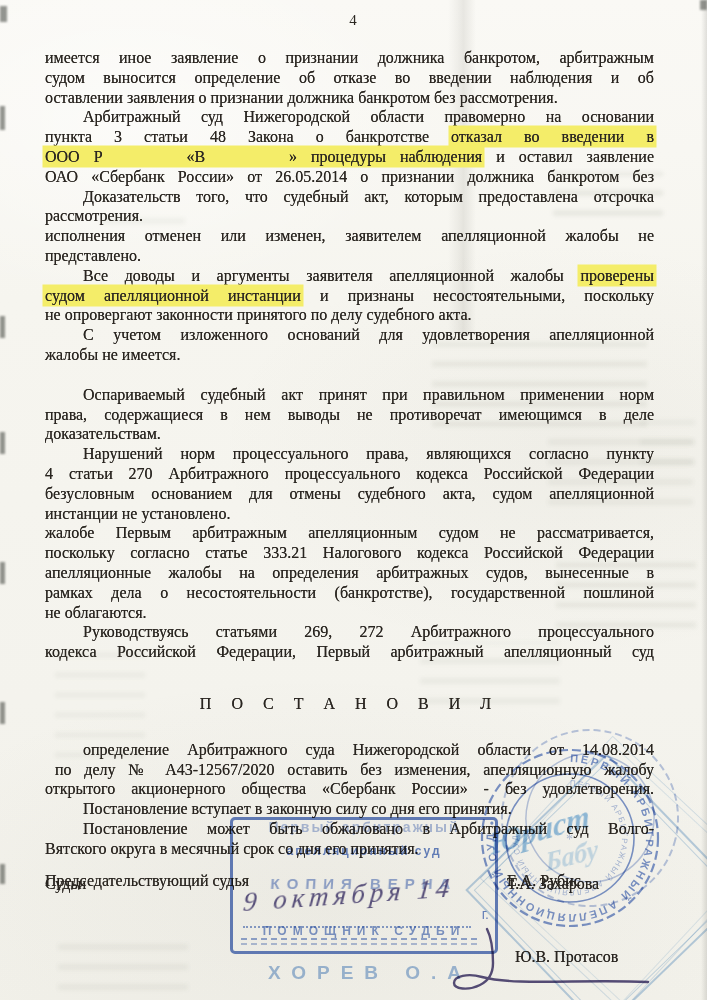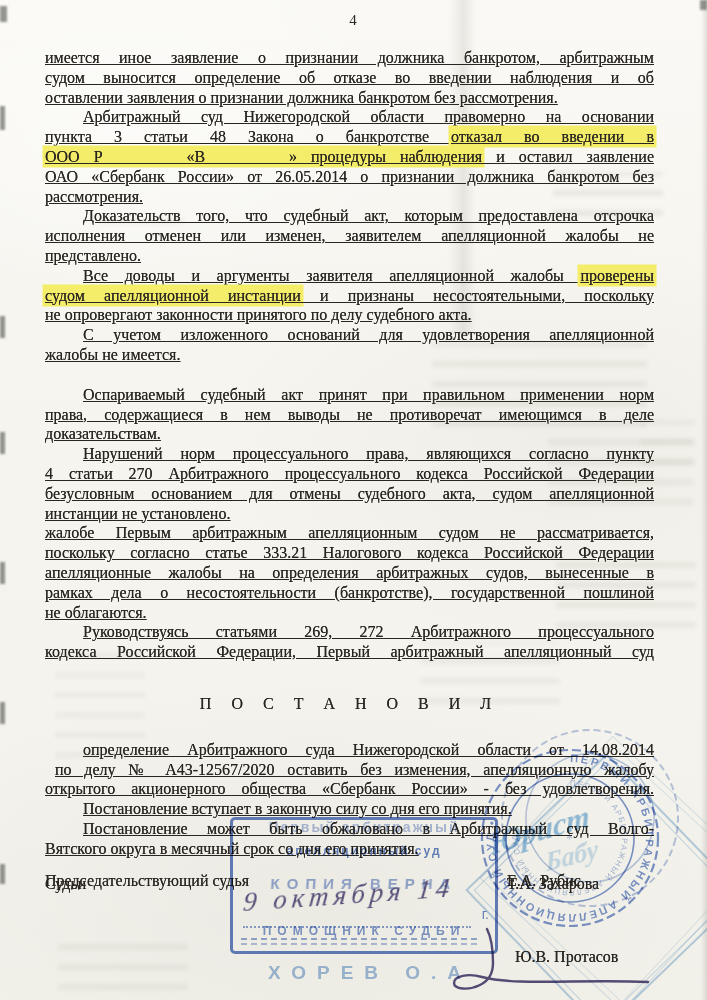--- a/index.html
+++ b/index.html
@@ -14,21 +14,21 @@
         background:
          radial-gradient(420px 260px at 18% 12%, rgba(255,255,255,.5), transparent 70%),
          radial-gradient(500px 300px at 80% 45%, rgba(120,115,95,.05), transparent 70%),
          radial-gradient(600px 300px at 45% 90%, rgba(120,115,95,.06), transparent 75%);}
   .pagenum{position:absolute;top:12px;left:0;width:707px;text-align:center;
         font-size:15px;color:#2b2721;letter-spacing:1px;}
   
   #doc{position:absolute;top:48px;left:45px;width:609px;color:#292520;
        font-size:16px;line-height:19.8px;
        text-shadow:0 0 .5px rgba(41,37,32,.85);}
-  .line{height:19.8px;text-align:justify;text-align-last:justify;overflow:visible;text-decoration:underline;}
+  .line{height:19.8px;text-align:justify;text-align-last:justify;overflow:visible;}
   .line.nl{text-align-last:left;}
   .hl{background:#f4ed69;box-shadow:0 0 0 2.5px #f4ed69;}
   #heading{margin-top:32px;margin-bottom:26px;text-align:center;text-align-last:center;
        letter-spacing:8px;height:19.8px;}
   
   .sigrow{position:absolute;left:45px;width:609px;font-size:16px;color:#292520;
        text-shadow:0 0 .5px rgba(41,37,32,.85);}
   .sigrow .right{position:absolute;left:462px;top:0;}
   
   .stamps{position:absolute;inset:0;pointer-events:none;}
@@ -84,22 +84,22 @@
 
   <div id="doc">
     <div id="body1">
         <div class="line"><span>имеется иное заявление о признании должника банкротом, арбитражным</span></div>
         <div class="line"><span>судом выносится определение об отказе во введении наблюдения и об</span></div>
         <div class="line nl"><span>оставлении заявления о признании должника банкротом без рассмотрения.</span></div>
         <div class="line" style="text-indent: 38px;"><span>Арбитражный суд Нижегородской области правомерно на основании</span></div>
         <div class="line"><span>пункта 3 статьи 48 Закона о банкротстве </span><span class="hl">отказал во введении в</span></div>
         <div class="line"><span class="hl">ООО Р&nbsp;&nbsp;&nbsp;&nbsp;&nbsp; «В&nbsp;&nbsp;&nbsp;&nbsp;&nbsp; » процедуры наблюдения</span><span> и оставил заявление</span></div>
         <div class="line"><span>ОАО «Сбербанк России» от 26.05.2014 о признании должника банкротом без</span></div>
+        <div class="line" style="text-indent: 38px;"><span>Доказательств того, что судебный акт, которым предоставлена отсрочка</span></div>
         <div class="line nl"><span>рассмотрения.</span></div>
-        <div class="line" style="text-indent: 38px;"><span>Доказательств того, что судебный акт, которым предоставлена отсрочка</span></div>
         <div class="line"><span>исполнения отменен или изменен, заявителем апелляционной жалобы не</span></div>
         <div class="line nl"><span>представлено.</span></div>
         <div class="line" style="text-indent: 38px;"><span>Все доводы и аргументы заявителя апелляционной жалобы </span><span class="hl">проверены</span></div>
         <div class="line"><span class="hl">судом апелляционной инстанции</span><span> и признаны несостоятельными, поскольку</span></div>
         <div class="line nl"><span>не опровергают законности принятого по делу судебного акта.</span></div>
         <div class="line" style="text-indent: 38px;"><span>С учетом изложенного оснований для удовлетворения апелляционной</span></div>
         <div class="line nl"><span>жалобы не имеется.</span></div>
         <div class="line" style="text-indent: 38px; margin-top: 20px;"><span>Оспариваемый судебный акт принят при правильном применении норм</span></div>
         <div class="line"><span>права, содержащиеся в нем выводы не противоречат имеющимся в деле</span></div>
         <div class="line nl"><span>доказательствам.</span></div>

